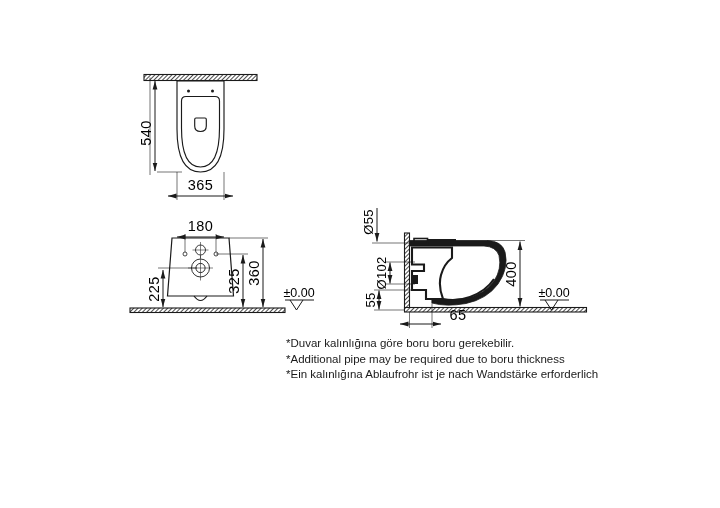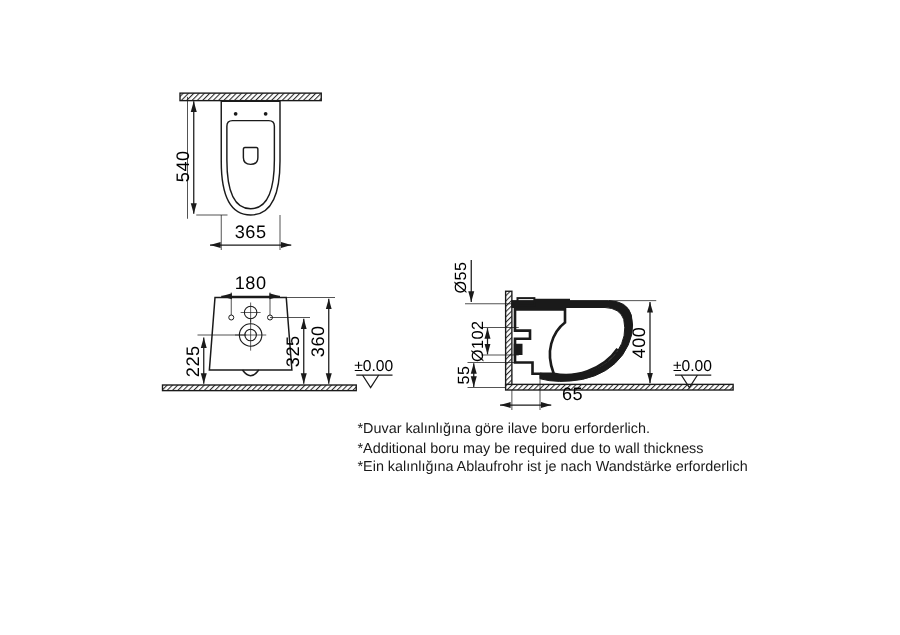--- a/index.html
+++ b/index.html
@@ -171,18 +171,18 @@
 
       <g>
         <path d="M545,300 L551.5,310 L558,300" fill="none" stroke="#1a1a1a" stroke-width="1"></path>
         <line x1="540" y1="300" x2="569" y2="300" stroke="#1a1a1a" stroke-width="1"></line>
         <text class="lvl-label" x="554" y="297" text-anchor="middle">±0.00</text>
       </g>
     </g>
   </svg>
 
   <div class="note-block">
-    <span class="note-line">*Duvar kalınlığına göre ilave boru erforderlich.</span>
-    <span class="note-line">*Additional boru may be required due to wall thickness</span>
+    <span class="note-line">*Duvar kalınlığına göre boru boru gerekebilir.</span>
+    <span class="note-line">*Additional pipe may be required due to boru thickness</span>
     <span class="note-line">*Ein kalınlığına Ablaufrohr ist je nach Wandstärke erforderlich</span>
   </div>
 
 </div>
 
 </body></html>

